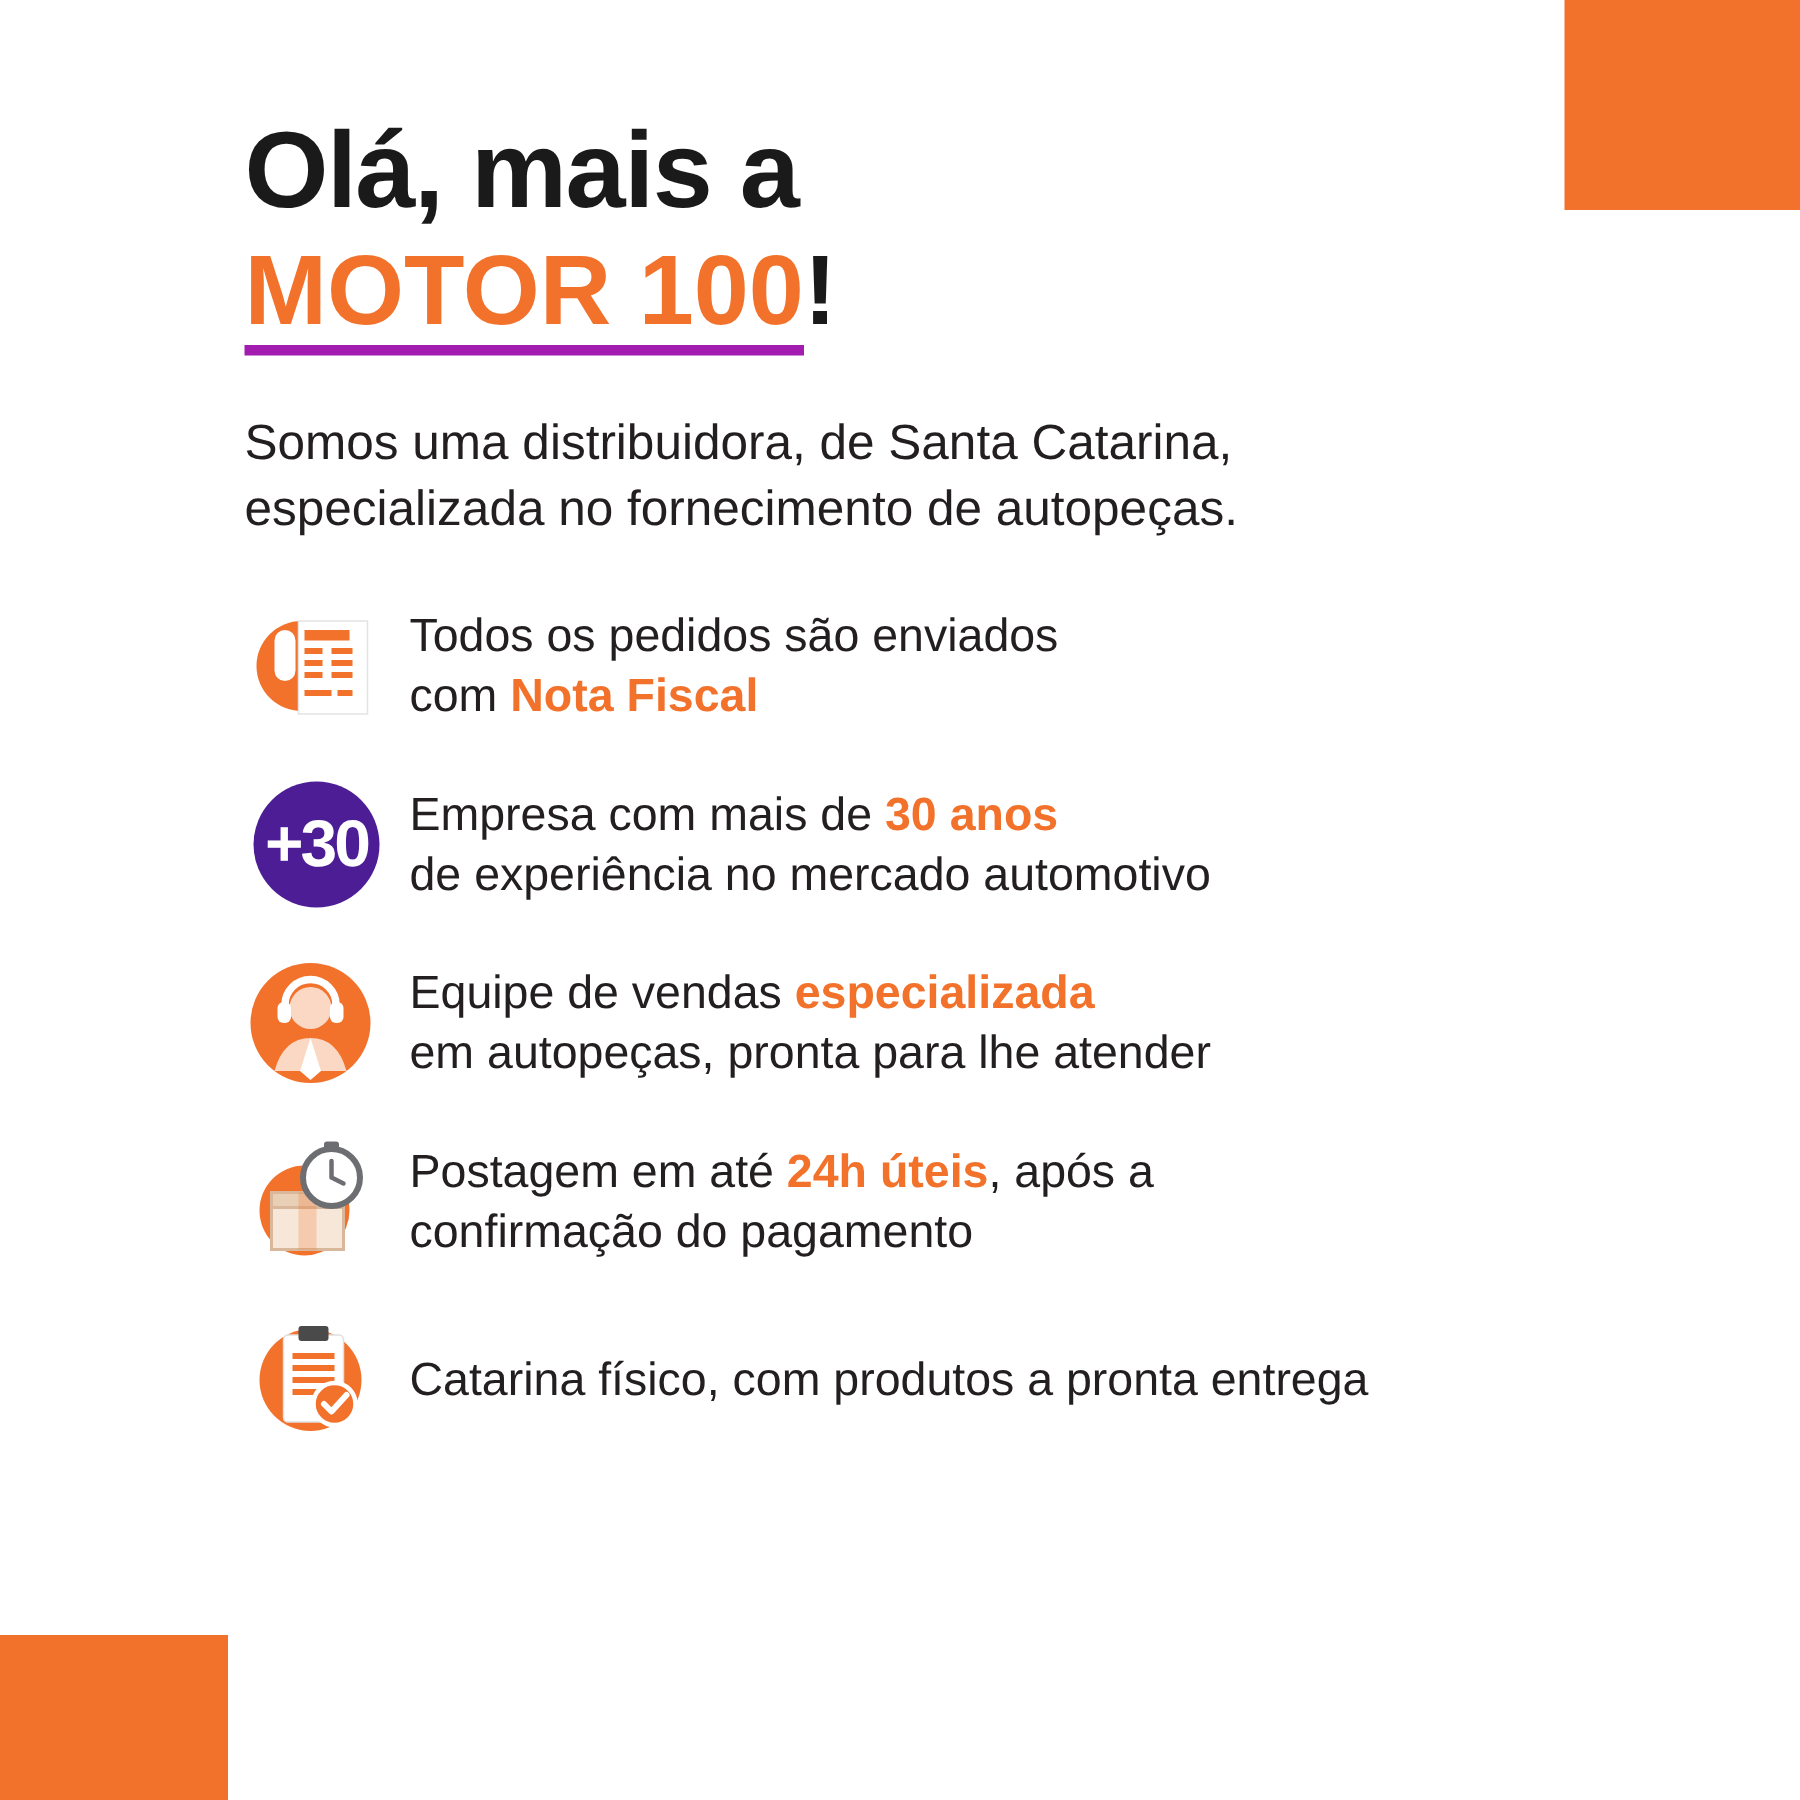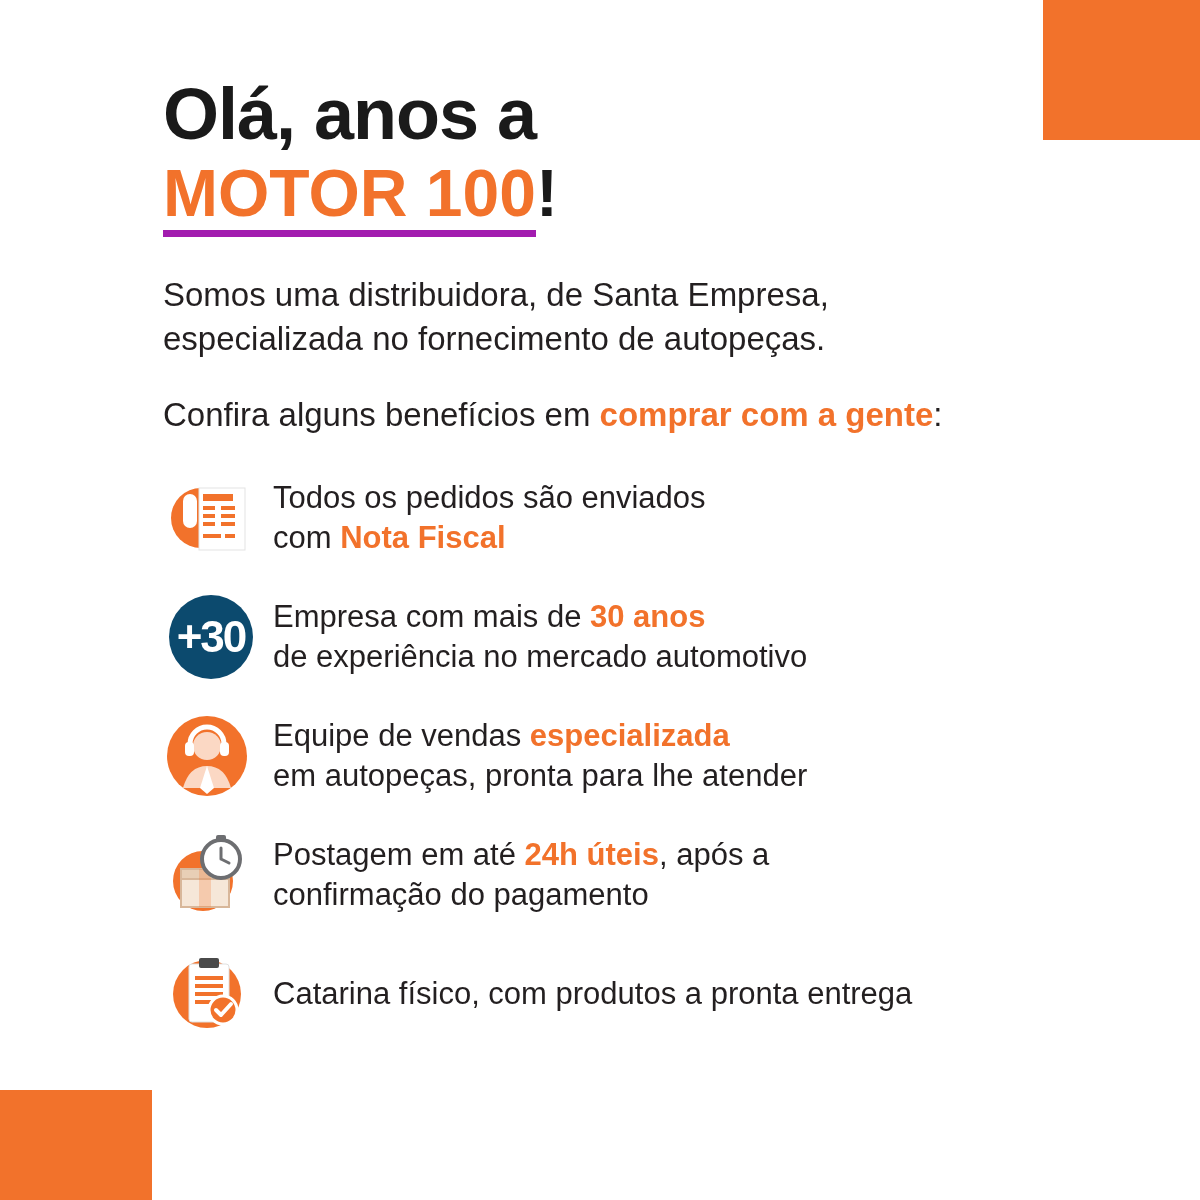--- a/index.html
+++ b/index.html
@@ -116,54 +116,53 @@
   }
   .benefit .text .hl {
     color: #f2722b;
     font-weight: bold;
   }
 
   .circle {
     width: 84px;
     height: 84px;
     border-radius: 50%;
-    background: #0c4a6e;
+    background: #4c1d95;
     display: flex;
     align-items: center;
     justify-content: center;
   }
   .badge-30 {
     color: #ffffff;
     font-weight: bold;
     font-size: 44px;
     letter-spacing: -2px;
     line-height: 1;
   }
 </style>
 </head>
 <body>
 
 <div class="corner-top-right"></div>
 <div class="corner-bottom-left"></div>
 
 <div class="content">
 
-  <h1 class="headline-1">Olá, anos a</h1>
+  <h1 class="headline-1">Olá, mais a</h1>
 
   <div class="headline-2-wrap">
     <span class="headline-2">MOTOR 100</span>
       <span class="headline-2-excl">!</span>
   </div>
 
   <p class="intro">
-    <span>Somos uma distribuidora, de Santa Empresa,</span><br>
+    <span>Somos uma distribuidora, de Santa Catarina,</span><br>
     <span>especializada no fornecimento de autopeças.</span>
   </p>
 
-  <p class="benefits-line"><span>Confira alguns benefícios em </span><span class="hl">comprar com a gente</span><span>:</span></p>
 
   <div class="benefits">
 
     <div class="benefit">
       <div class="icon">
         <svg width="96" height="92" viewBox="0 0 96 92">
           <circle cx="38" cy="46" r="30" fill="#f2722b"></circle>
           <rect x="36" y="16" width="46" height="62" fill="#ffffff" stroke="#e3e3e3" stroke-width="1"></rect>
           <rect x="40" y="22" width="30" height="7" fill="#f2722b"></rect>
           <rect x="40" y="34" width="12" height="4" fill="#f2722b"></rect>

